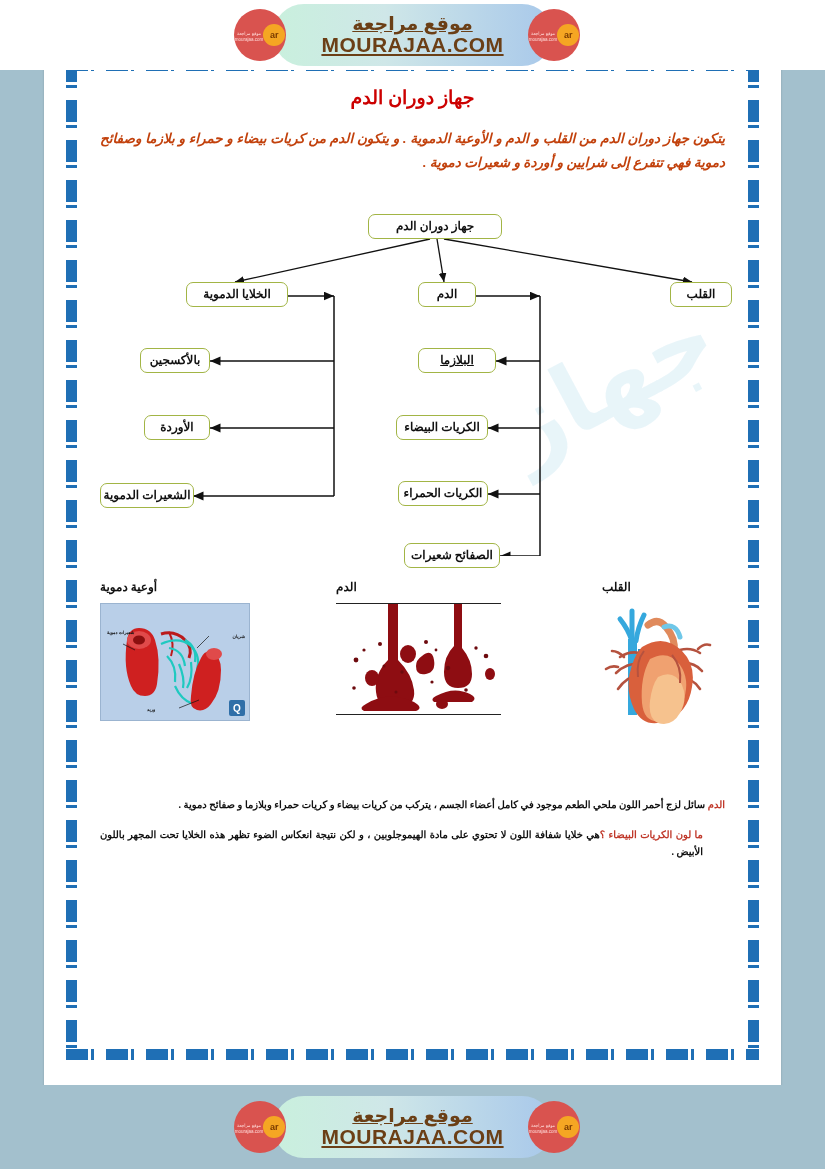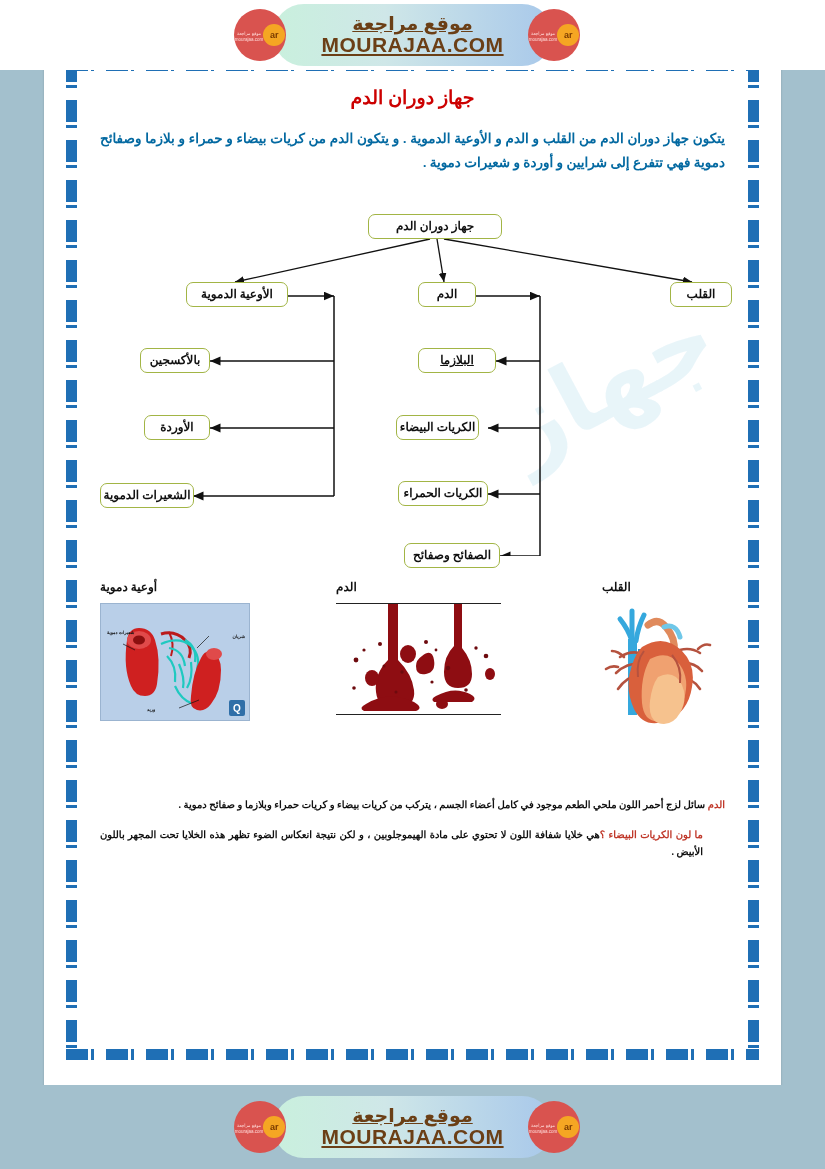--- a/index.html
+++ b/index.html
@@ -106,23 +106,24 @@
 
   
   #content{position:absolute;left:56px;top:60px;width:625px;}
 
   #doc-title{
     text-align:center;color:#cc0000;font-weight:bold;
     font-size:19px;margin:0 0 18px 0;
     font-family:"Liberation Serif","DejaVu Serif",serif;
   }
   .para{
-    font-size:13.5px;color:#0369a1;font-weight:bold;
+    font-size:13.5px;color:#c2410c;font-weight:bold;
     line-height:1.75;text-align:justify;margin:0;
     font-family:"Liberation Serif","DejaVu Serif",serif;
+    font-style:italic;
   }
 
   
   #org-chart{position:relative;width:625px;height:360px;margin-top:22px;}
   .node{
     position:absolute;
     border:1.6px solid #a2b545;border-radius:7px;
     background:#ffffff;
     color:#111;font-weight:bold;font-size:12px;
     font-family:"Liberation Serif","DejaVu Serif",serif;
@@ -238,32 +239,32 @@
         <path d="M375,100 L440,100" stroke="#111" stroke-width="1.5" fill="none" marker-end="url(#ar)"></path>
         <path d="M440,100 L440,360" stroke="#111" stroke-width="1.5" fill="none"></path>
         <path d="M440,165 L396,165" stroke="#111" stroke-width="1.5" fill="none" marker-end="url(#ar)"></path>
         <path d="M440,232 L388,232" stroke="#111" stroke-width="1.5" fill="none" marker-end="url(#ar)"></path>
         <path d="M440,298 L388,298" stroke="#111" stroke-width="1.5" fill="none" marker-end="url(#ar)"></path>
         <path d="M440,360 L400,360" stroke="#111" stroke-width="1.5" fill="none" marker-end="url(#ar)"></path>
       </svg>
 
       <div class="node" style="left:268px;top:18px;width:134px;">جهاز دوران الدم</div>
 
-      <div class="node" style="left:86px;top:86px;width:102px;">الأوعية الدموية</div>
+      <div class="node" style="left:86px;top:86px;width:102px;">الخلايا الدموية</div>
       <div class="node" style="left:318px;top:86px;width:58px;">الدم</div>
       <div class="node" style="left:570px;top:86px;width:62px;">القلب</div>
 
       <div class="node" style="left:40px;top:152px;width:70px;">بالأكسجين</div>
       <div class="node" style="left:44px;top:219px;width:66px;">الأوردة</div>
       <div class="node" style="left:0px;top:287px;width:94px;">الشعيرات الدموية</div>
 
       <div class="node" style="left:318px;top:152px;width:78px;text-decoration:underline;">البلازما</div>
-      <div class="node" style="left:296px;top:219px;width:83px;">الكريات البيضاء</div>
+      <div class="node" style="left:296px;top:219px;width:92px;">الكريات البيضاء</div>
       <div class="node" style="left:298px;top:285px;width:90px;">الكريات الحمراء</div>
-      <div class="node" style="left:304px;top:347px;width:96px;">الصفائح وصفائح</div>
+      <div class="node" style="left:304px;top:347px;width:96px;">الصفائح شعيرات</div>
     </div>
 
     <div id="figures">
 
       <div class="fig" id="fig-vessels" style="left:0px;top:0px;">
         <div class="fig-caption">أوعية دموية</div>
         <div class="fig-img">
           <svg width="148" height="116" viewBox="0 0 148 116">
             <rect width="148" height="116" fill="#b9cfe8"></rect>
             <path d="M26 36 q-4 28 4 46 q4 10 14 10 q10 0 12 -12 q4 -26 -2 -44 q-4 -12 -16 -12 q-10 0 -12 12 z" fill="#cf2020"></path>

